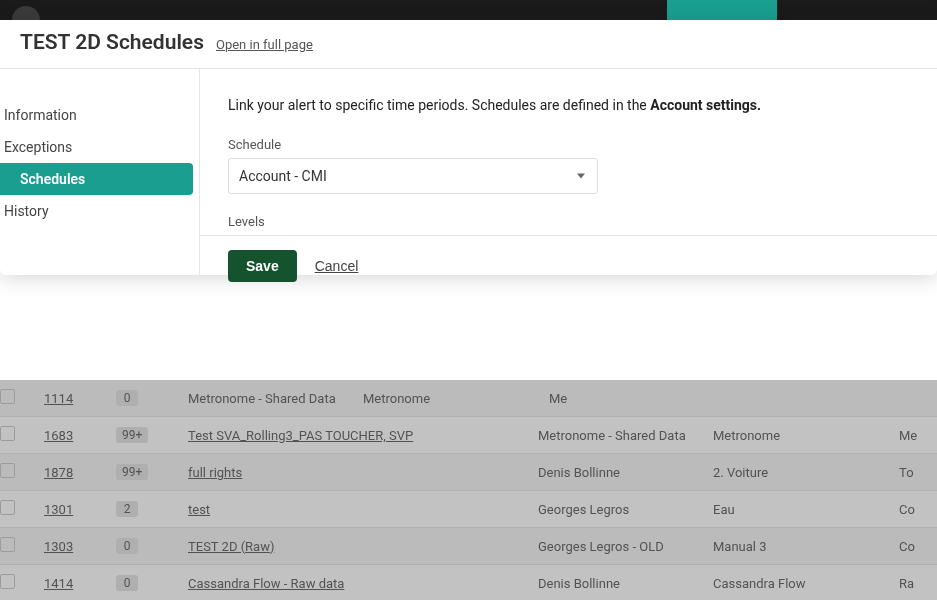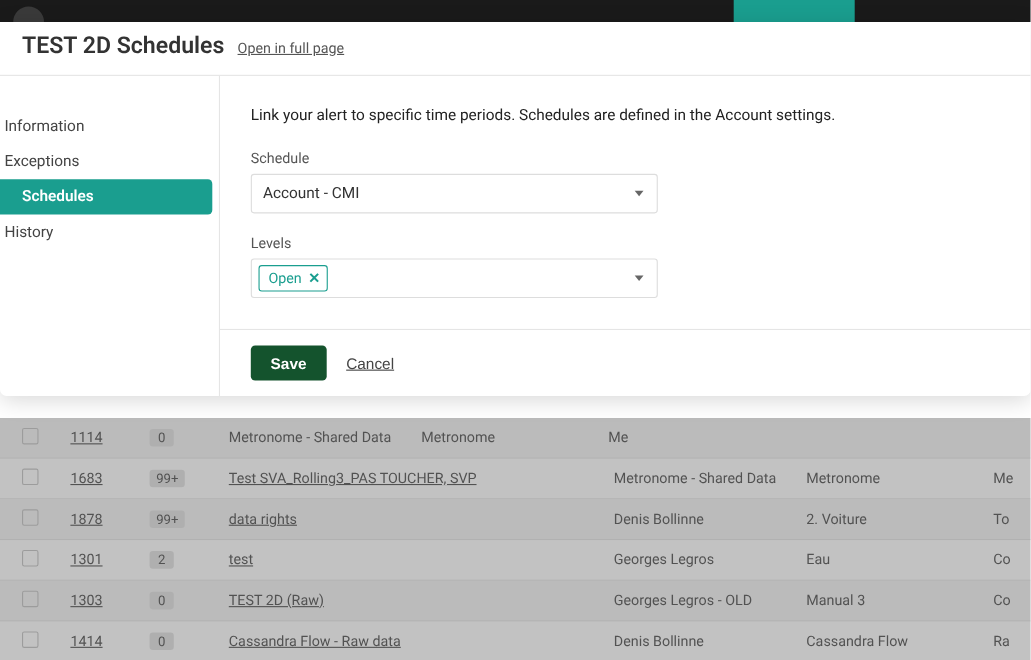--- a/index.html
+++ b/index.html
@@ -35,21 +35,21 @@
       background: #1a9e8f;
     }
     .modal {
       position: absolute;
       top: 20px;
       left: 0;
       right: 0;
       background: #fff;
       border-radius: 0 0 6px 6px;
       box-shadow: 0 4px 20px rgba(0,0,0,0.15);
-      height: 340px;
+      height: 255px;
       display: flex;
       flex-direction: column;
       z-index: 10;
     }
     .modal-header {
       display: flex;
       align-items: baseline;
       padding: 10px 20px 14px 20px;
       border-bottom: 1px solid #e5e5e5;
     }
@@ -93,21 +93,21 @@
       flex: 1;
       padding: 28px 28px 0 28px;
       display: flex;
       flex-direction: column;
     }
     .helper {
       font-size: 14px;
       color: #222;
       margin-bottom: 24px;
     }
-    .helper b { font-weight: 400; }
+    .helper b { font-weight: 700; }
     .field-label {
       font-size: 13px;
       color: #555;
       margin-bottom: 6px;
     }
     .select-box {
       position: relative;
       width: 370px;
       border: 1px solid #ddd;
       border-radius: 3px;
@@ -194,21 +194,21 @@
       z-index: 4;
       background: #fafafa;
     }
     .row {
       display: flex;
       align-items: center;
       height: 37px;
       border-bottom: 1px solid #e0e0e0;
       font-size: 13px;
       color: #333;
-      padding-left: 20px;
+      padding-left: 0;
       justify-content: center;
     }
     .row:nth-child(odd) { background: #f2f2f2; }
     .row:nth-child(even) { background: #fff; }
     .cell-check { width: 44px; }
     .chk {
       width: 15px; height: 15px;
       border: 1px solid #bbb;
       border-radius: 2px;
       display: inline-block;
@@ -223,21 +223,21 @@
       padding: 1px 6px;
       border-radius: 3px;
       background: #ddd;
       color: #333;
       font-size: 12px;
     }
     .cell-name { width: 350px; }
     .cell-name span { text-decoration: underline; cursor: pointer; }
     .cell-acc { width: 175px; }
     .cell-src { width: 170px; }
-    .cell-last { flex: 1; }
+    .cell-last { flex: 1; margin-left: 16px; }
   </style>
 </head>
 <body>
 
 <div class="topbar">
   <div class="topbar-circle"></div>
   <div class="topbar-accent"></div>
 </div>
 
 <div class="modal">
@@ -257,27 +257,20 @@
         <span>Link your alert to specific time periods. Schedules are defined in the </span><b>Account settings.</b>
       </p>
 
       <div class="field-label">Schedule</div>
       <div class="select-box">
         <span class="select-value">Account - CMI</span>
         <span class="caret"></span>
       </div>
 
       <div class="field-label">Levels</div>
-      <div class="select-box" style="padding:4px 30px 4px 6px;">
-        <span class="chip">
-          <span>Open</span>
-          <span class="x">✕</span>
-        </span>
-        <span class="caret"></span>
-      </div>
 
       <div class="actions">
         <button class="btn-save">Save</button>
         <button class="btn-cancel">Cancel</button>
       </div>
     </div>
   </div>
 </div>
 
 <div class="table" id="bg-table">
@@ -295,21 +288,21 @@
       <div class="cell-badge"><span class="badge">99+</span></div>
       <div class="cell-name"><span>Test SVA_Rolling3_PAS TOUCHER, SVP</span></div>
       <div class="cell-acc">Metronome - Shared Data</div>
       <div class="cell-src">Metronome</div>
       <div class="cell-last">Me</div>
     </div>
     <div class="row">
       <div class="cell-check"><span class="chk"></span></div>
       <div class="cell-id"><span>1878</span></div>
       <div class="cell-badge"><span class="badge">99+</span></div>
-      <div class="cell-name"><span>data rights</span></div>
+      <div class="cell-name"><span>full rights</span></div>
       <div class="cell-acc">Denis Bollinne</div>
       <div class="cell-src">2. Voiture</div>
       <div class="cell-last">To</div>
     </div>
     <div class="row">
       <div class="cell-check"><span class="chk"></span></div>
       <div class="cell-id"><span>1301</span></div>
       <div class="cell-badge"><span class="badge">2</span></div>
       <div class="cell-name"><span>test</span></div>
       <div class="cell-acc">Georges Legros</div>

